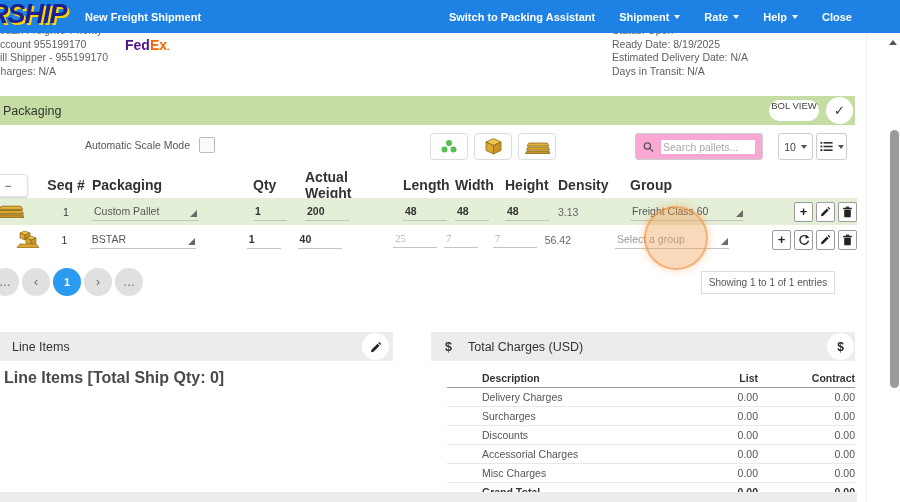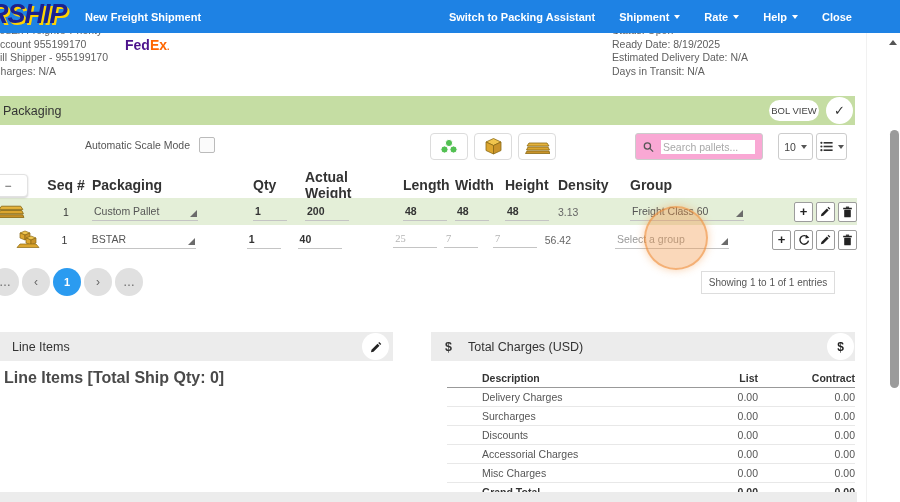--- a/index.html
+++ b/index.html
@@ -26,21 +26,21 @@
   
   .scroll-arrow{position:absolute;left:889px;top:40px;width:0;height:0;border-left:4px solid transparent;
         border-right:4px solid transparent;border-bottom:5px solid #555;}
   .scroll-thumb{position:absolute;left:890px;top:130px;width:9px;height:258px;background:#9b9b9b;border-radius:5px;}
   .content-edge{position:absolute;left:866px;top:33px;width:1px;height:469px;background:#f1f1f1;}
   
   .pack-bar{position:absolute;left:0;top:96px;width:855px;height:29px;background:#c5dda3;
             display:flex;align-items:center;}
   .pack-title{margin-left:3px;font-size:12.5px;color:#333;}
   .bol-pill{position:absolute;left:769px;top:100px;width:50px;height:21px;background:#fff;border-radius:11px;
-            display:flex;align-items:center;justify-content:center;font-size:9.5px;color:#444;cursor:pointer;}
+            display:flex;align-items:flex-start;justify-content:center;font-size:9.5px;color:#444;cursor:pointer;}
   .check-circle{position:absolute;left:826px;top:97px;width:27px;height:27px;border-radius:50%;background:#fff;
             display:flex;align-items:center;justify-content:center;font-size:13px;color:#333;cursor:pointer;}
   
   .asm-label{position:absolute;left:85px;top:139px;font-size:10.5px;color:#555;}
   .asm-check{position:absolute;left:199px;top:137px;width:14px;height:14px;border:1px solid #bbb;
              background:#fbfbfb;border-radius:2px;cursor:pointer;}
   .iconbar{position:absolute;left:430px;top:133px;display:flex;gap:6px;}
   .tbtn{width:38px;height:27px;background:#fff;border:1px solid #dcdcdc;border-radius:4px;
         display:flex;align-items:center;justify-content:center;cursor:pointer;box-sizing:border-box;}
   .searchbox{position:absolute;left:635px;top:133px;width:128px;height:27px;border:1px solid #ccc;

